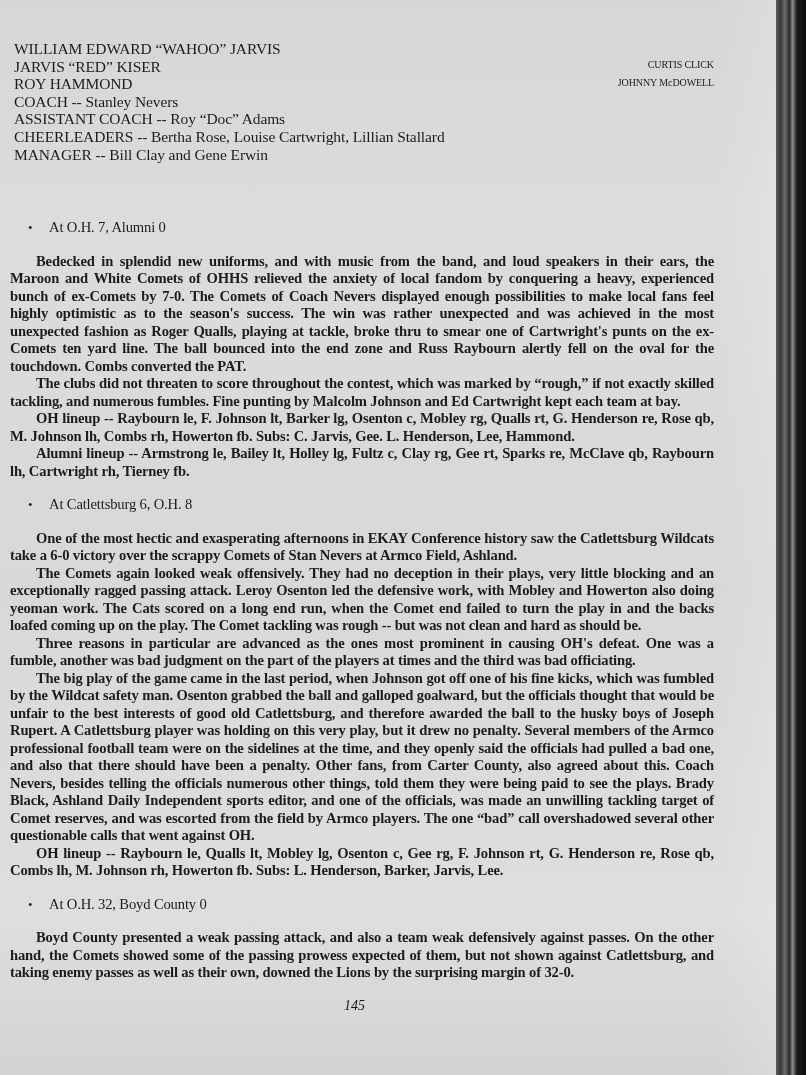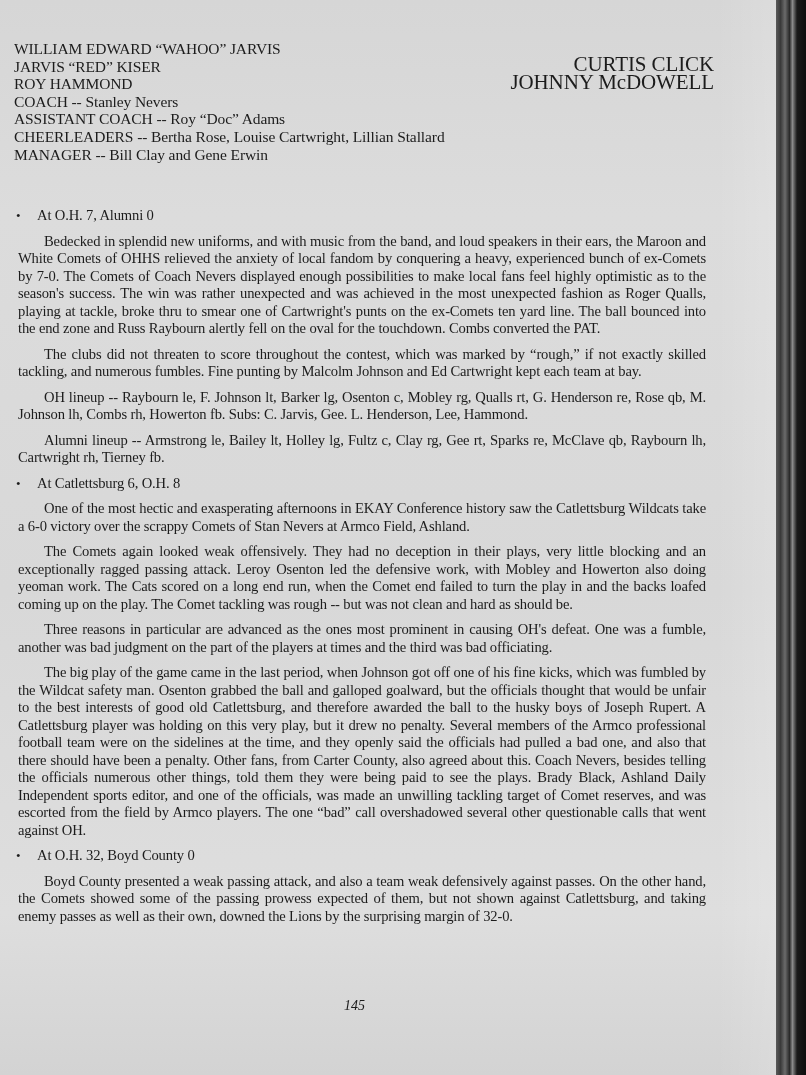--- a/index.html
+++ b/index.html
@@ -20,30 +20,30 @@
   }
   .binding {
     position: absolute; left: 776px; top: 0; width: 30px; height: 1075px;
     background: linear-gradient(90deg, #5a5a5a 0%, #3a3a3a 15%, #6b6b6b 30%, #2a2a2a 45%, #8a8a8a 55%, #1a1a1a 70%, #0d0d0d 100%);
   }
   .roster { position: absolute; left: 14px; top: 40px; width: 700px; }
   .roster-left { font-size: 15.5px; line-height: 17.6px; letter-spacing: -0.1px; }
   .roster-left div { white-space: nowrap; }
   .roster-right {
     position: absolute; right: 0; top: 16px; text-align: right;
-    font-size: 21px; line-height: 17.6px; letter-spacing: -0.1px;
+    font-size: 10px; line-height: 17.6px; letter-spacing: -0.1px;
   }
   .article {
     position: absolute; left: 10px; top: 203px; width: 704px;
     font-size: 14.6px; line-height: 17.5px; text-align: justify;
     letter-spacing: -0.15px;
   }
-  .game-head { margin: 4px; padding-left: 2px; }
+  .game-head { margin: 16px; padding-left: 2px; }
   .bullet { display: inline-block; width: 21px; font-size: 13px; }
-  .para { margin: 8px; text-indent: 26px; }
+  .para { margin: 0; text-indent: 26px; font-weight: bold; }
   .page-number {
     position: absolute; left: 344px; top: 998px; font-size: 14px; font-style: italic;
   }
 </style>
 </head>
 <body>
 
 <div class="page">
 
   <div class="roster">
@@ -71,20 +71,21 @@
       <p class="para">OH lineup -- Raybourn le, F. Johnson lt, Barker lg, Osenton c, Mobley rg, Qualls rt, G. Henderson re, Rose qb, M. Johnson lh, Combs rh, Howerton fb.  Subs: C. Jarvis, Gee. L. Henderson, Lee, Hammond.</p>
       <p class="para">Alumni lineup -- Armstrong le, Bailey lt, Holley lg, Fultz c, Clay rg, Gee rt, Sparks re, McClave qb, Raybourn lh, Cartwright rh, Tierney fb.</p>
     </section>
 
     <section>
       <p class="game-head"><span class="bullet">•</span><span>At Catlettsburg 6, O.H. 8</span></p>
       <p class="para">One of the most hectic and exasperating afternoons in EKAY Conference history saw the Catlettsburg Wildcats take a 6-0 victory over the scrappy Comets of Stan Nevers at Armco Field, Ashland.</p>
       <p class="para">The Comets again looked weak offensively.  They had no deception in their plays, very little blocking and an exceptionally ragged passing attack.  Leroy Osenton led the defensive work, with Mobley and Howerton also doing yeoman work.  The Cats scored on a long end run, when the Comet end failed to turn the play in and the backs loafed coming up on the play.  The Comet tackling was rough -- but was not clean and hard as should be.</p>
       <p class="para">Three reasons in particular are advanced as the ones most prominent in causing OH's defeat.  One was a fumble, another was bad judgment on the part of the players at times and the third was bad officiating.</p>
       <p class="para">The big play of the game came in the last period, when Johnson got off one of his fine kicks, which was fumbled by the Wildcat safety man.  Osenton grabbed the ball and galloped goalward, but the officials thought that would be unfair to the best interests of good old Catlettsburg, and therefore awarded the ball to the husky boys of Joseph Rupert.  A Catlettsburg player was holding on this very play, but it drew no penalty.  Several members of the Armco professional football team were on the sidelines at the time, and they openly said the officials had pulled a bad one, and also that there should have been a penalty.  Other fans, from Carter County, also agreed about this.  Coach Nevers, besides telling the officials numerous other things, told them they were being paid to see the plays.  Brady Black, Ashland Daily Independent sports editor, and one of the officials, was made an unwilling tackling target of Comet reserves, and was escorted from the field by Armco players.  The one “bad” call overshadowed several other questionable calls that went against OH.</p>
+      <p class="para">OH lineup -- Raybourn le, Qualls lt, Mobley lg, Osenton c, Gee rg, F. Johnson rt, G. Henderson re, Rose qb, Combs lh, M. Johnson rh, Howerton fb.  Subs: L. Henderson, Barker, Jarvis, Lee.</p>
     </section>
 
     <section>
       <p class="game-head"><span class="bullet">•</span><span>At O.H. 32, Boyd County 0</span></p>
       <p class="para">Boyd County presented a weak passing attack, and also a team weak defensively against passes. On the other hand, the Comets showed some of the passing prowess expected of them, but not shown against Catlettsburg, and taking enemy passes as well as their own, downed the Lions by the surprising margin of 32-0.</p>
     </section>
 
   </div>
 
   <div class="page-number">145</div>

